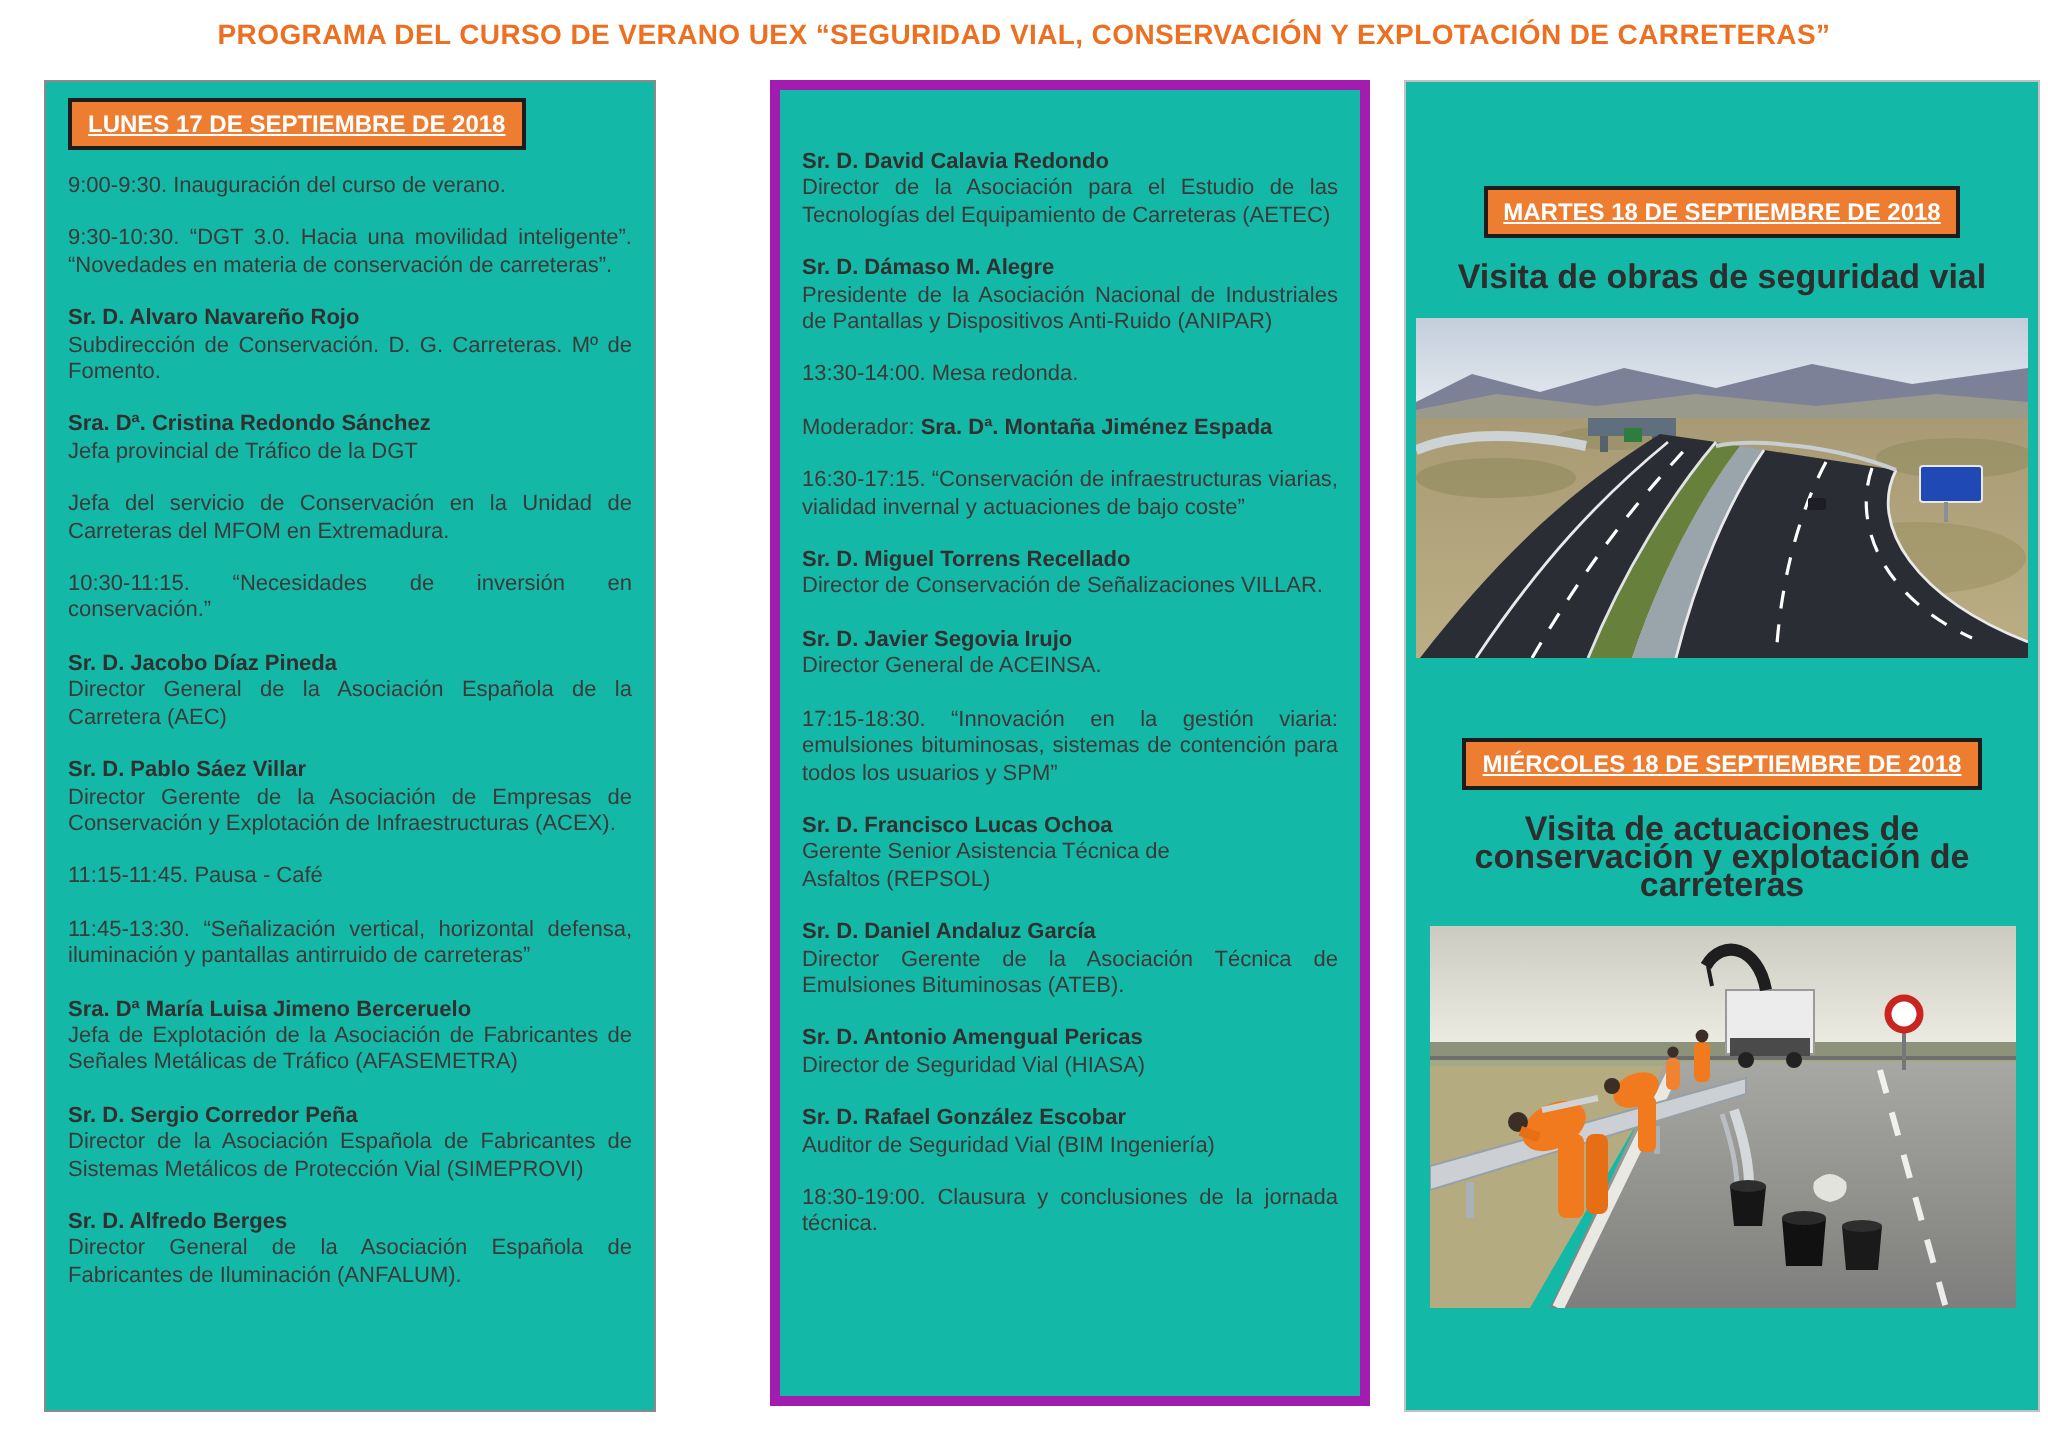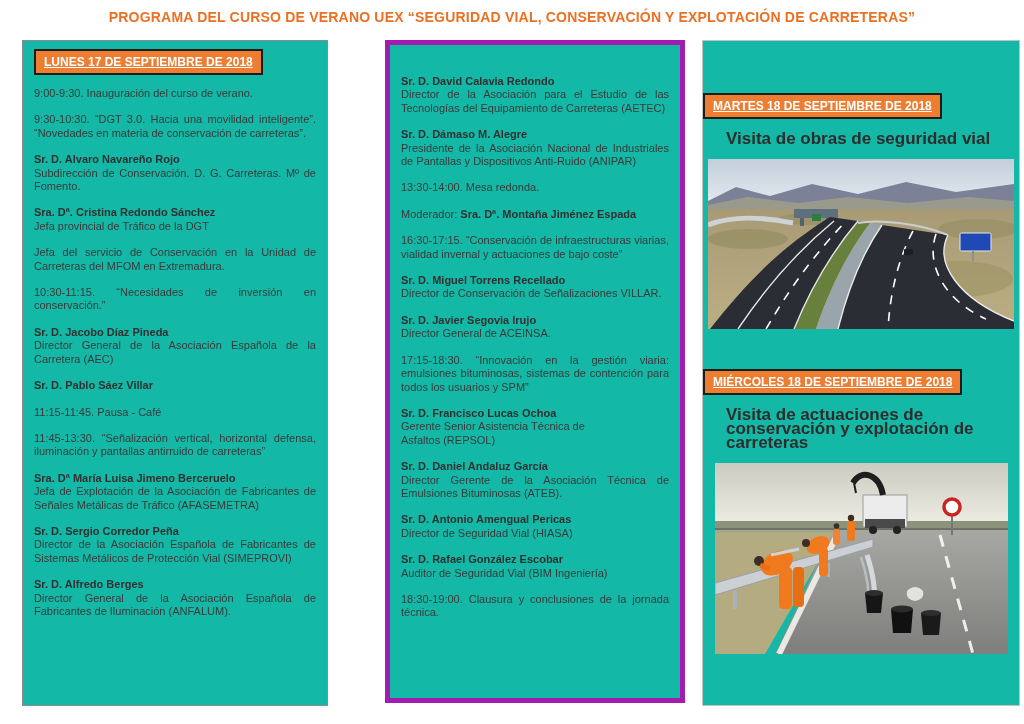--- a/index.html
+++ b/index.html
@@ -3,21 +3,21 @@
 <meta charset="utf-8">
 <style>
   html,body{margin:0;padding:0;background:#ffffff;}
   .page{position:relative;width:1024px;height:724px;background:#fff;overflow:hidden;
         font-family:"Liberation Sans","DejaVu Sans",sans-serif;color:#3a3a3a;}
   .doc-title{position:absolute;top:9px;left:0;width:100%;text-align:center;
         font-weight:bold;font-size:14px;letter-spacing:.2px;color:var(--title-color,#ED7D31);}
   .panel{position:absolute;top:40px;box-sizing:border-box;background:#14b8a6;}
   .panel-left{left:22px;width:306px;height:666px;border:1px solid #8a8a8a;padding:8px 11px;}
   .panel-mid{left:368px;width:300px;height:663px;border:5px solid #a21caf;padding:30px 11px 0 11px;margin-left:17px;}
-  .panel-right{left:702px;width:318px;height:666px;border:1px solid #c2c2c2;text-align:left;}
+  .panel-right{left:702px;width:318px;height:666px;border:1px solid #c2c2c2;text-align:center;}
   .badge{display:inline-block;background:var(--accent,#ED7D31);border:2px solid #1c1c1c;
         color:#fff;font-weight:bold;font-size:12px;line-height:14px;padding:4px 8px 4px 8px;}
   .badge span{text-decoration:underline;}
   .block{margin:12px 0 13px 0;font-size:11px;line-height:13.4px;}
   .slot{text-align:justify;}
   .name{font-weight:bold;color:#303030;}
   .name-inline{font-weight:bold;color:#303030;}
   .role{text-align:justify;white-space:pre-line;}
   .badge-row-1{margin-top:52px;}
   .caption{font-weight:bold;font-size:17px;line-height:14px;color:#2d2d2d;margin:13px auto 0 auto;width:270px;}
@@ -47,20 +47,21 @@
     <div class="block">
       <div class="role">Jefa del servicio de Conservación en la Unidad de Carreteras del MFOM en Extremadura.</div>
     </div>
     <p class="block slot">10:30-11:15. “Necesidades de inversión en conservación.”</p>
     <div class="block">
       <div class="name">Sr. D. Jacobo Díaz Pineda</div>
       <div class="role">Director General de la Asociación Española de la Carretera (AEC)</div>
     </div>
     <div class="block">
       <div class="name">Sr. D. Pablo Sáez Villar</div>
+      <div class="role">Director Gerente de la Asociación de Empresas de Conservación y Explotación de Infraestructuras (ACEX).</div>
     </div>
     <p class="block slot">11:15-11:45. Pausa - Café</p>
     <p class="block slot">11:45-13:30. “Señalización vertical, horizontal defensa, iluminación y pantallas antirruido de carreteras”</p>
     <div class="block">
       <div class="name">Sra. Dª María Luisa Jimeno Berceruelo</div>
       <div class="role">Jefa de Explotación de la Asociación de Fabricantes de Señales Metálicas de Tráfico (AFASEMETRA)</div>
     </div>
     <div class="block">
       <div class="name">Sr. D. Sergio Corredor Peña</div>
       <div class="role">Director de la Asociación Española de Fabricantes de Sistemas Metálicos de Protección Vial (SIMEPROVI)</div>

